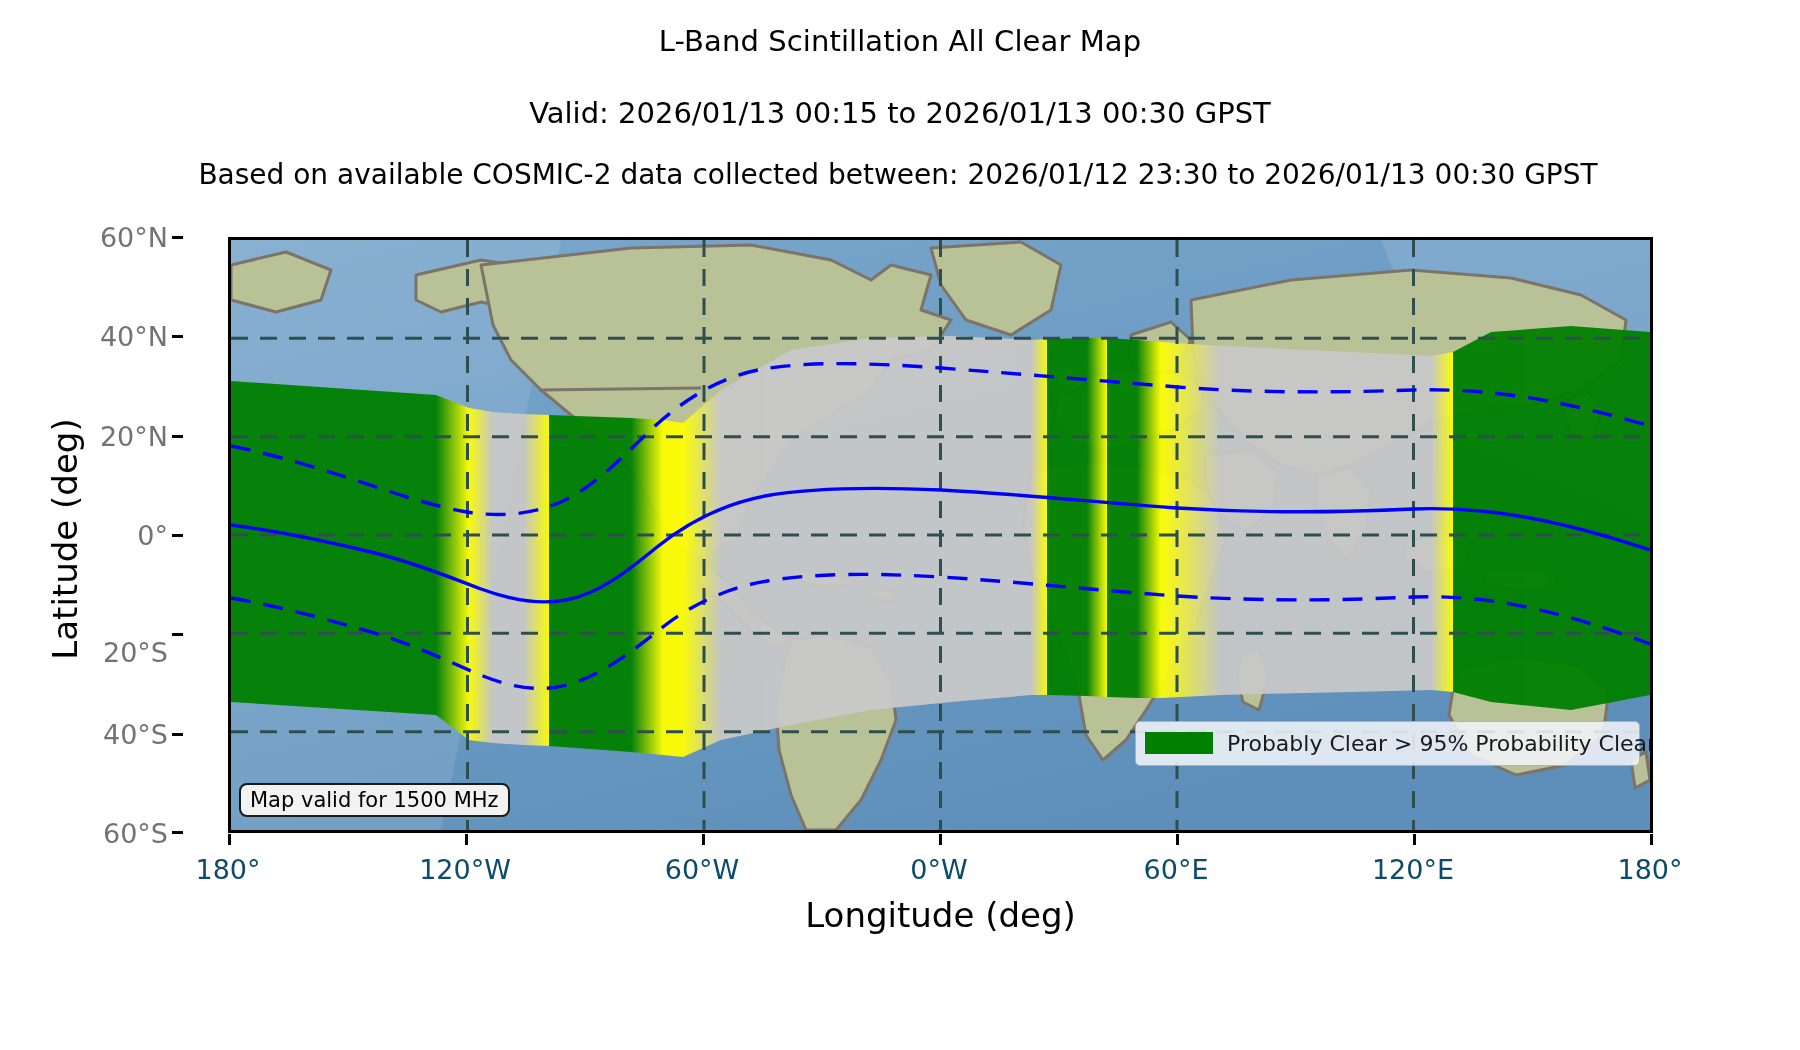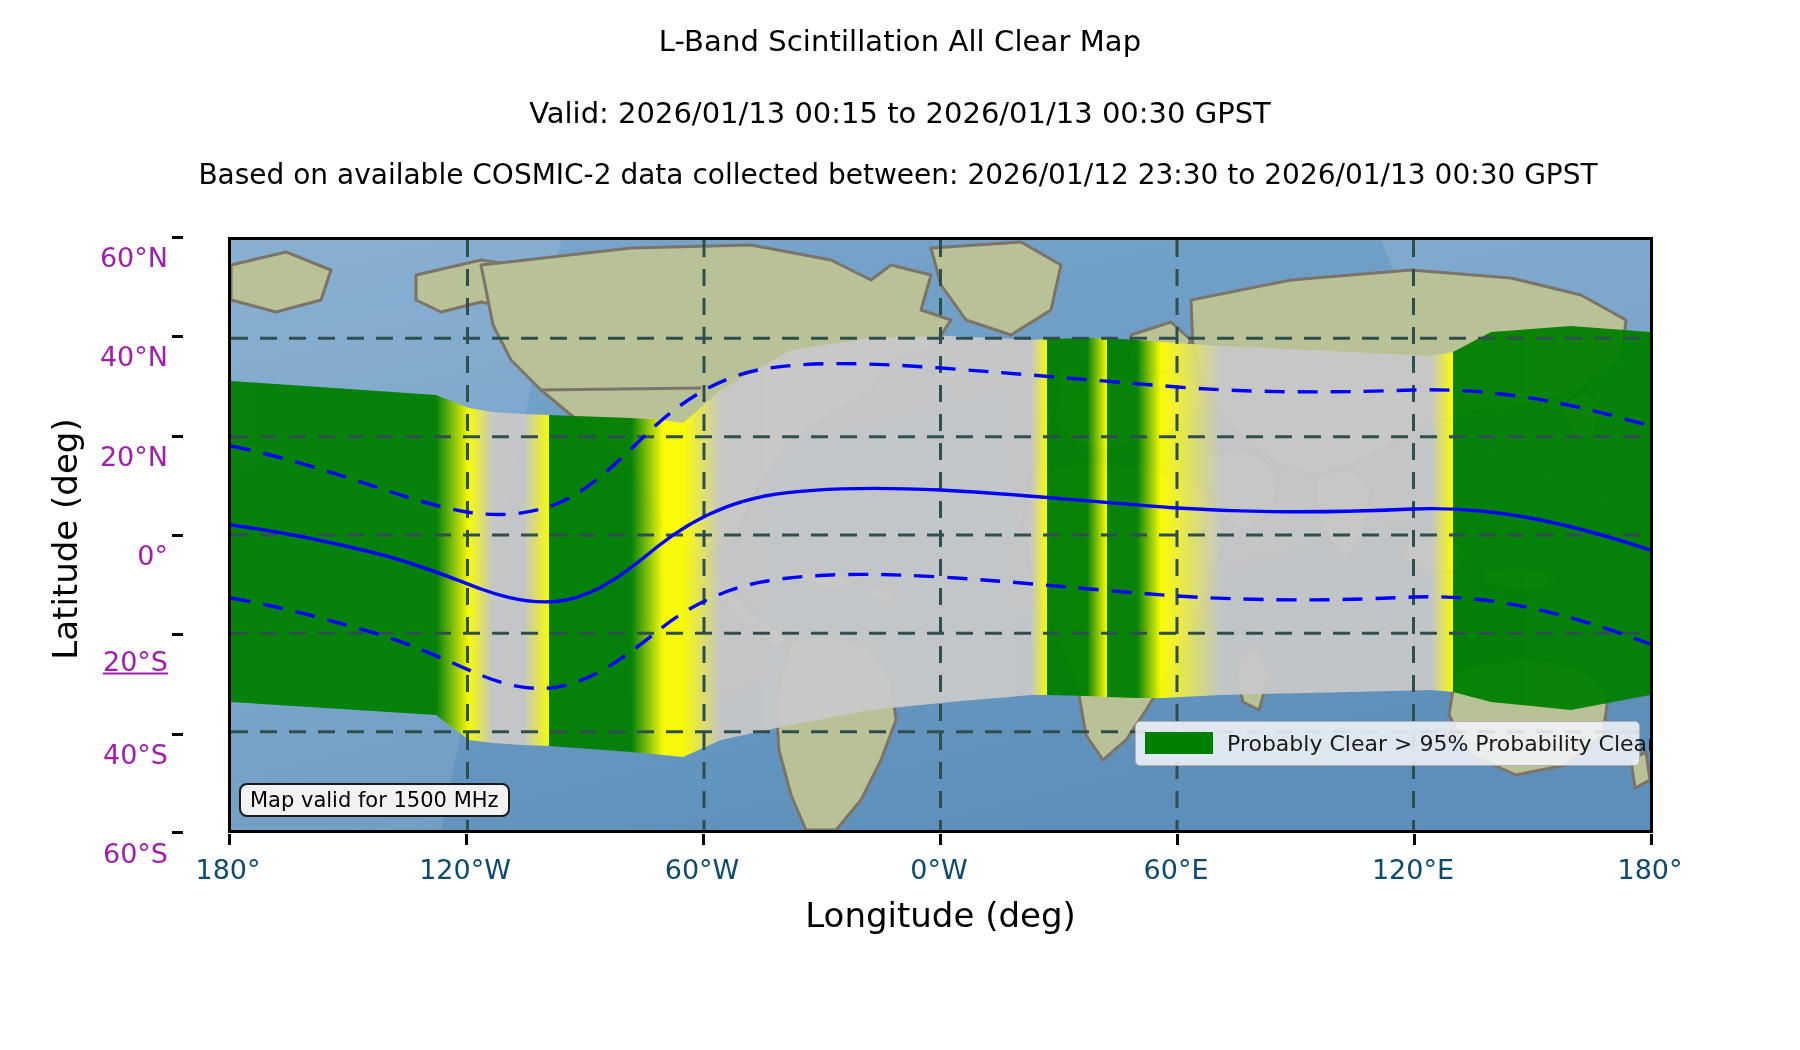--- a/index.html
+++ b/index.html
@@ -26,22 +26,22 @@
   }
 
   .plotbox{
     position:absolute;left:228px;top:237px;width:1425px;height:596px;
     border:3px solid #000;box-sizing:border-box;overflow:hidden;
   }
   .plotinner{position:absolute;left:0;top:0;width:100%;height:100%;}
 
   
   .ylab{
-    position:absolute;right:0;font-size:27px;color:#a21caf;white-space:nowrap;
-    text-align:right;transform:translateY(-50%);margin-top:20px;
+    position:absolute;right:0;font-size:27px;color:#737373;white-space:nowrap;
+    text-align:right;transform:translateY(-50%);
   }
   .ylabwrap{position:absolute;left:0px;top:237px;width:200px;height:596px;}
 
   .xlabwrap{position:absolute;left:228px;top:848px;width:1425px;height:50px;}
   .xlab{
     position:absolute;font-size:27px;color:#0c4a6e;white-space:nowrap;
     transform:translateX(-50%);
   }
 
   .xtitle{
@@ -259,21 +259,21 @@
     </div>
 
     <div class="freqbox" style="left:8px;top:543px;">Map valid for 1500 MHz</div>
   </div>
 
   <div class="ylabwrap">
     <div class="ylab" style="top:0px;right:32px;">60°N</div>
     <div class="ylab" style="top:99.3px;right:32px;">40°N</div>
     <div class="ylab" style="top:198.7px;right:32px;">20°N</div>
     <div class="ylab" style="top:298px;right:32px;">0°</div>
-    <div class="ylab" style="top:404px;right:32px;text-decoration:underline;">20°S</div>
+    <div class="ylab" style="top:415px;right:32px;">20°S</div>
     <div class="ylab" style="top:496.7px;right:32px;">40°S</div>
     <div class="ylab" style="top:596px;right:32px;">60°S</div>
 
     <div class="ytick" style="top:-1px;right:17px;"></div>
     <div class="ytick" style="top:98.3px;right:17px;"></div>
     <div class="ytick" style="top:197.7px;right:17px;"></div>
     <div class="ytick" style="top:297px;right:17px;"></div>
     <div class="ytick" style="top:396.3px;right:17px;"></div>
     <div class="ytick" style="top:495.7px;right:17px;"></div>
     <div class="ytick" style="top:594px;right:17px;"></div>

